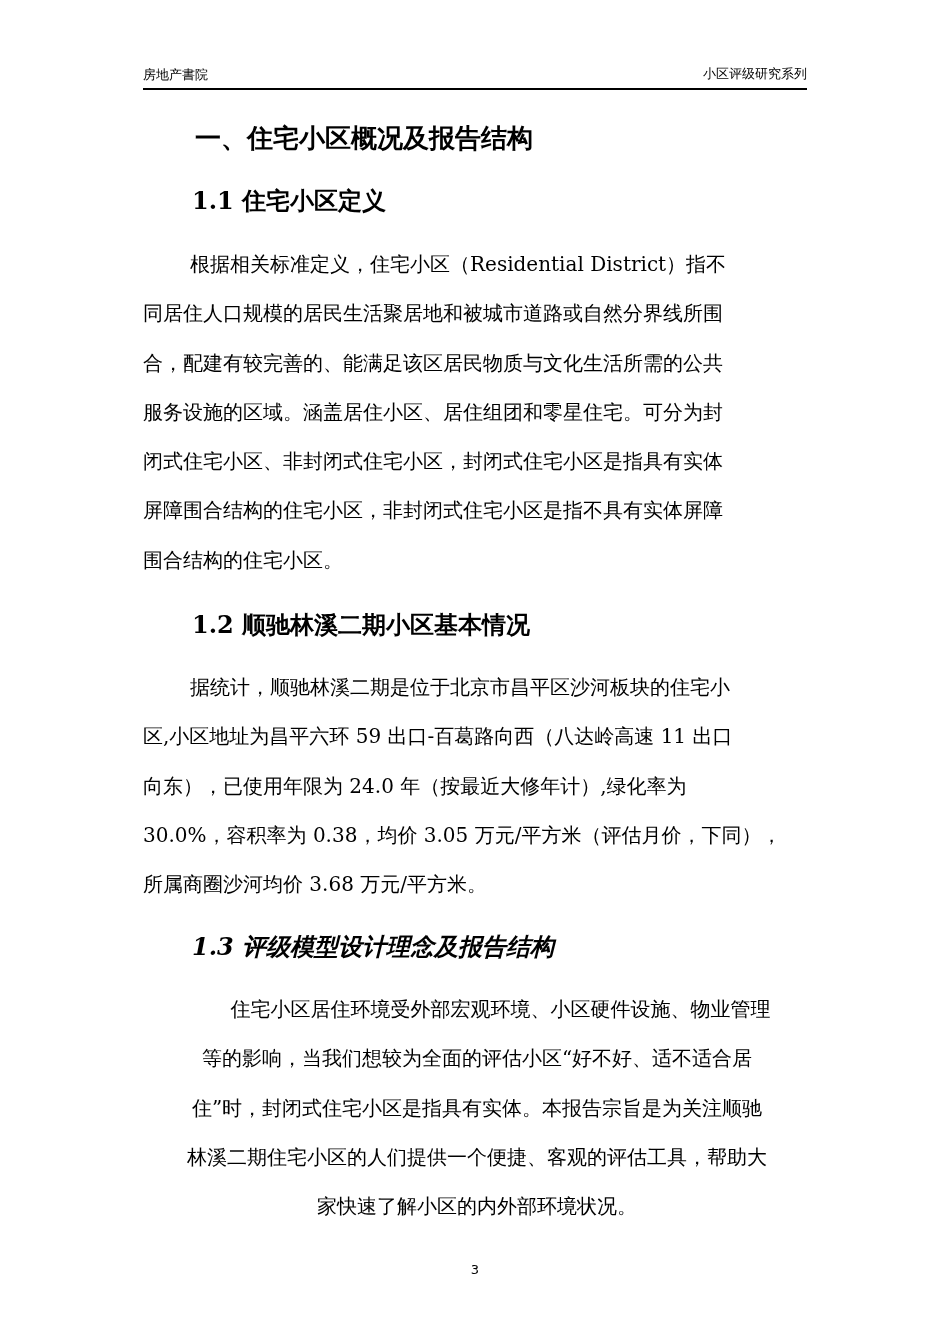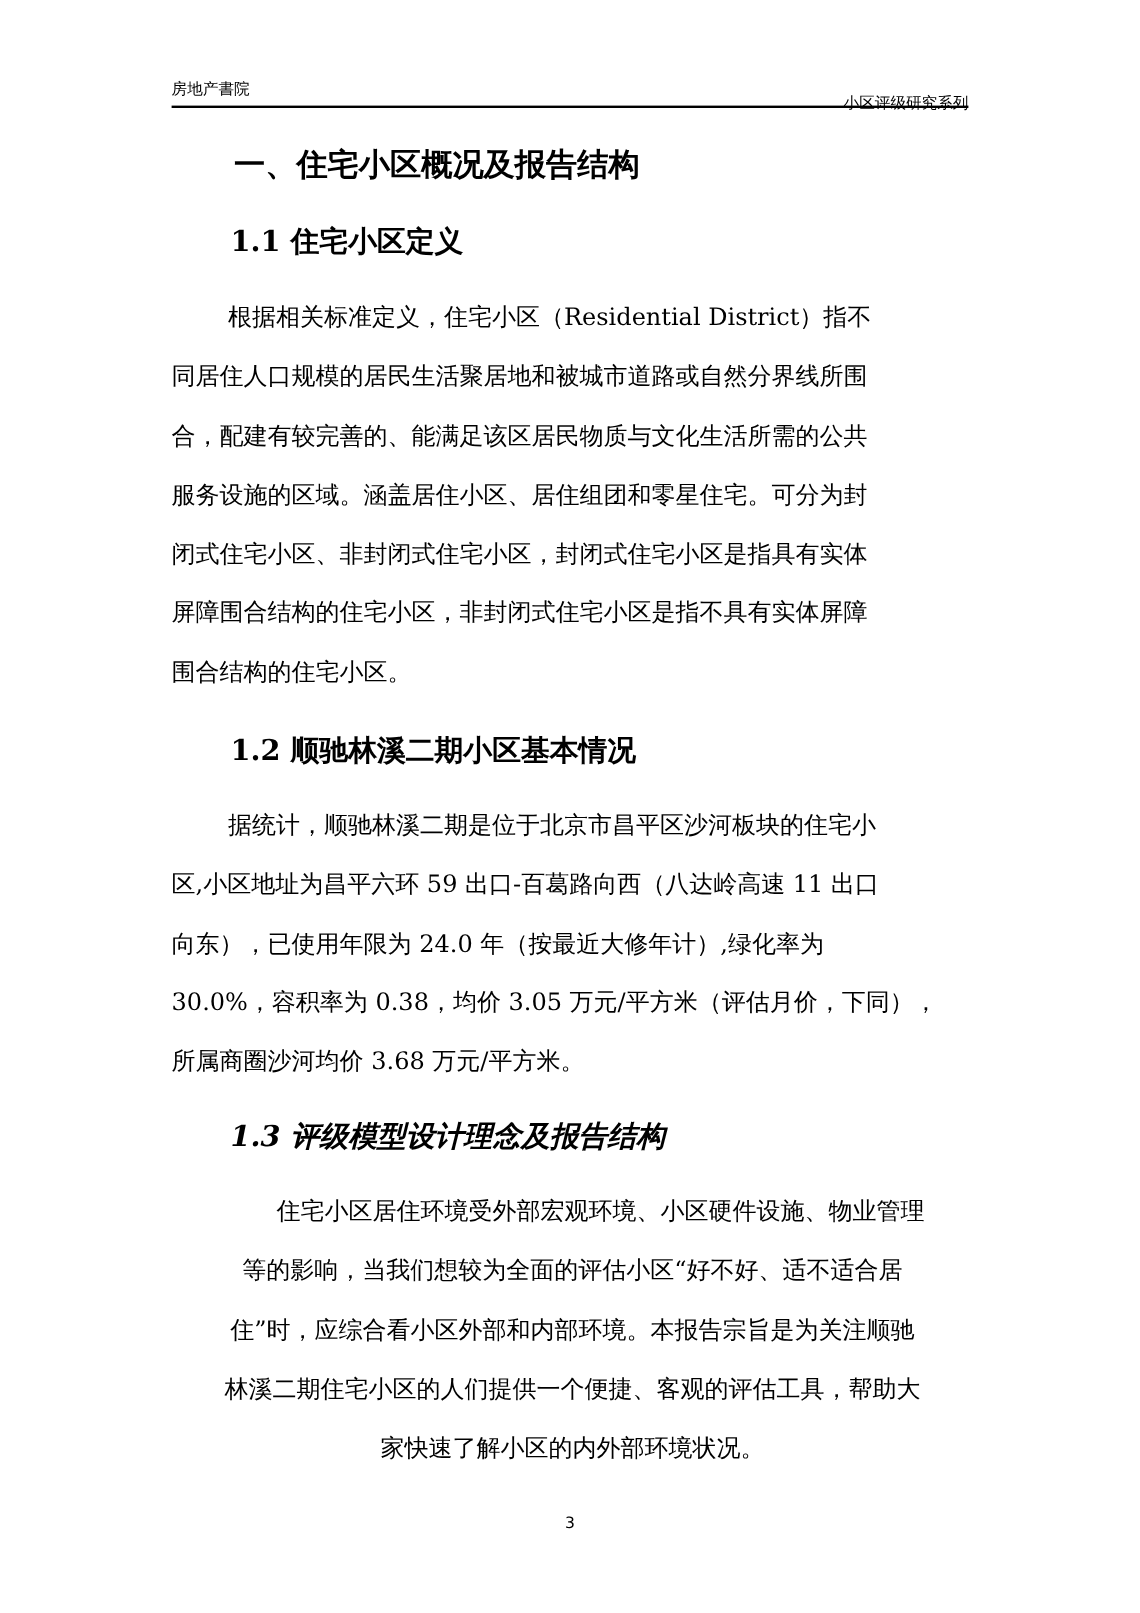--- a/index.html
+++ b/index.html
@@ -4,21 +4,21 @@
 <style>
   html, body { margin: 0; padding: 0; background: #ffffff; }
   body { width: 950px; height: 1344px; position: relative; overflow: hidden; color: #000; }
   .header {
     position: absolute; left: 143px; top: 66px; width: 664px; height: 22px;
     border-bottom: 2px solid #000;
     font-family: "DejaVu Sans", "Liberation Sans", sans-serif;
     font-size: 13px; line-height: 18px;
   }
   .header .left { position: absolute; left: 0; top: 0; text-align: center; }
-  .header .right { position: absolute; right: 0; top: 12px; font-family: Liberation Mono, monospace; }
+  .header .right { position: absolute; right: 0; top: 0; font-family: Liberation Mono, monospace; }
   .h1 {
     position: absolute; left: 195px; top: 120px;
     font-family: "DejaVu Serif", "Liberation Serif", serif;
     font-size: 26px; font-weight: bold; line-height: 36px; white-space: nowrap;
   }
   .h2 {
     position: absolute; left: 192px;
     font-family: "DejaVu Serif", "Liberation Serif", serif;
     font-size: 24px; font-weight: bold; line-height: 30px; white-space: nowrap;
   }
@@ -61,18 +61,18 @@
   <span class="line">区,小区地址为昌平六环 59 出口-百葛路向西（八达岭高速 11 出口</span>
   <span class="line">向东），已使用年限为 24.0 年（按最近大修年计）,绿化率为</span>
   <span class="line">30.0%，容积率为 0.38，均价 3.05 万元/平方米（评估月价，下同），</span>
   <span class="line">所属商圈沙河均价 3.68 万元/平方米。</span>
 </div>
 
 <div class="h2" style="top:932px;font-style:italic;">1.3 评级模型设计理念及报告结构</div>
 <div class="para" style="top:994px;text-align:center;">
   <span class="line indent">住宅小区居住环境受外部宏观环境、小区硬件设施、物业管理</span>
   <span class="line">等的影响，当我们想较为全面的评估小区“好不好、适不适合居</span>
-  <span class="line">住”时，应综合看小区外部和内部环境。本报告宗旨是为关注顺驰</span>
+  <span class="line">住”时，封闭式住宅小区是指具有实体。本报告宗旨是为关注顺驰</span>
   <span class="line">林溪二期住宅小区的人们提供一个便捷、客观的评估工具，帮助大</span>
   <span class="line">家快速了解小区的内外部环境状况。</span>
 </div>
 
 <div class="pageno">3</div>
 
 </body></html>

